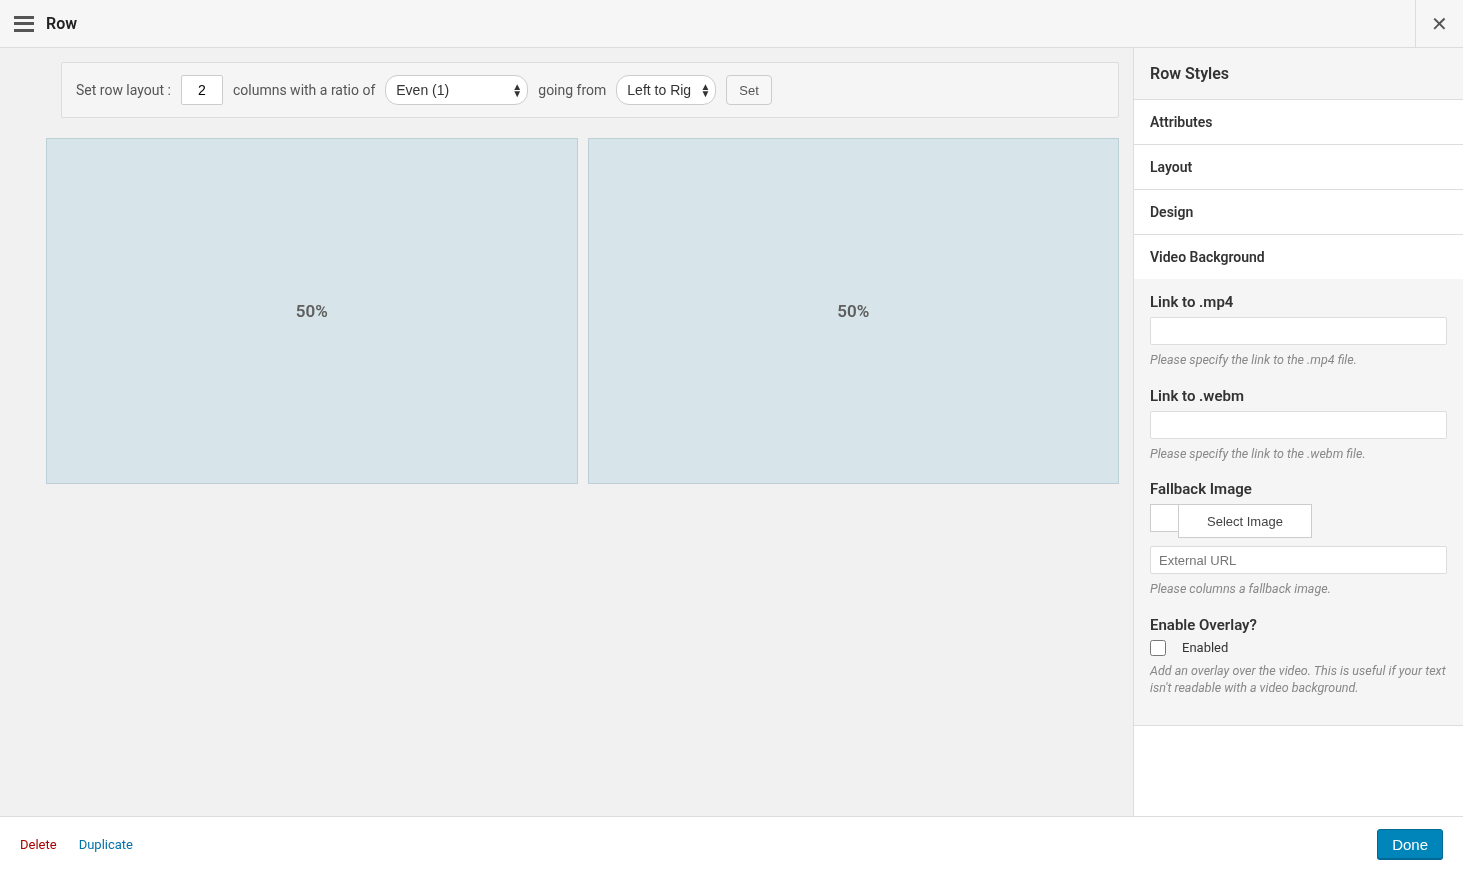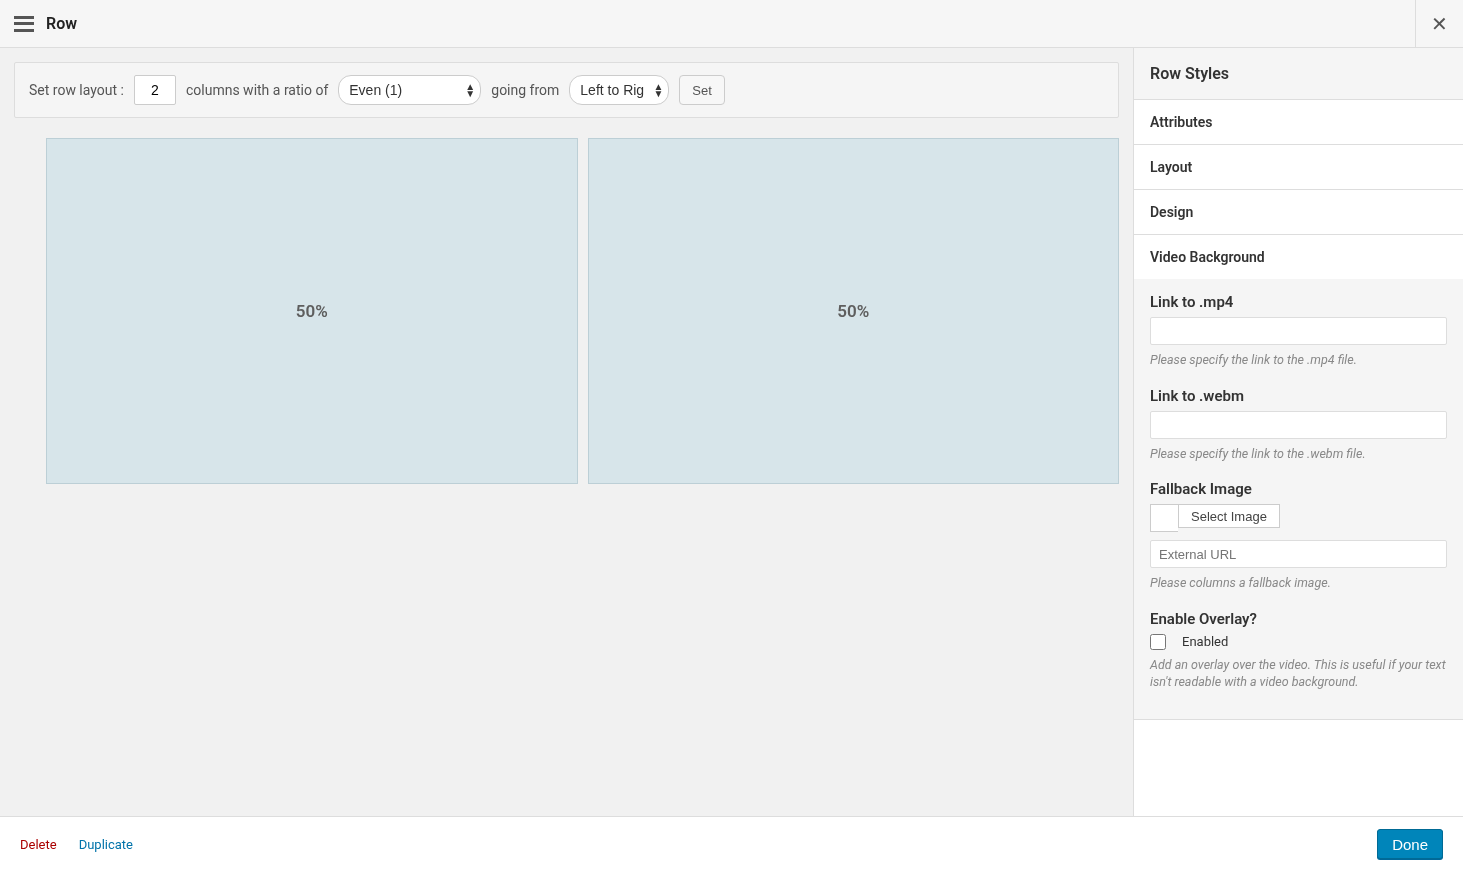--- a/index.html
+++ b/index.html
@@ -81,20 +81,21 @@
       background: #f5f5f5;
       border: 1px solid #ddd;
       border-radius: 2px;
       padding: 12px 14px;
       display: flex;
       align-items: center;
       gap: 10px;
       font-size: 14px;
       color: #555;
       margin-bottom: 20px;
+      margin-left: 47px;
     }
     .layout-bar label {
       font-weight: 400;
     }
     .layout-bar input[type="text"] {
       width: 42px;
       height: 30px;
       border: 1px solid #ccc;
       border-radius: 2px;
       text-align: center;
@@ -227,22 +228,22 @@
       margin-bottom: 8px;
     }
     .swatch-box {
       width: 28px;
       height: 28px;
       border: 1px solid #ccc;
       background: #fff;
       border-right: none;
     }
     .select-img-btn {
-      height: 24px;
-      padding: 0 12px;
+      height: 34px;
+      padding: 0 28px;
       border: 1px solid #ccc;
       background: #fff;
       font-size: 13px;
       color: #444;
       cursor: pointer;
     }
     .checkbox-row {
       display: flex;
       align-items: center;
       gap: 16px;

